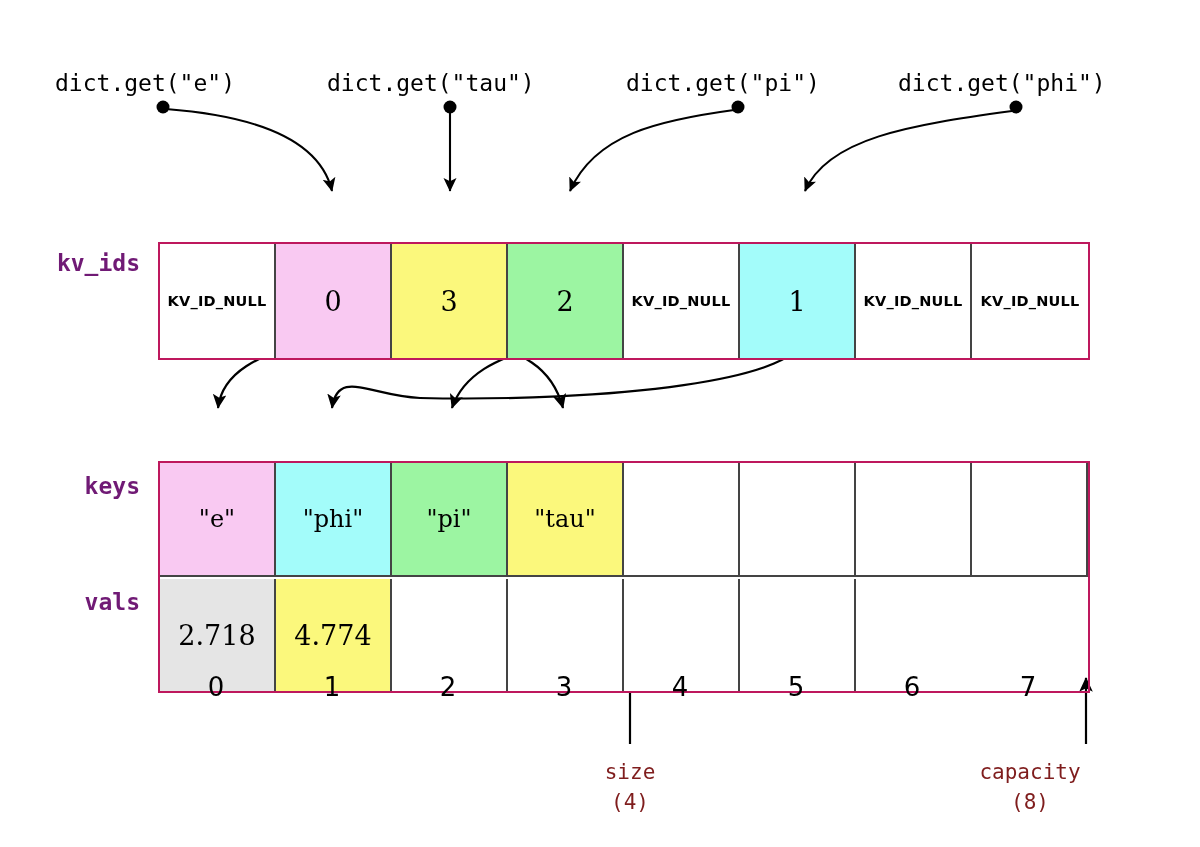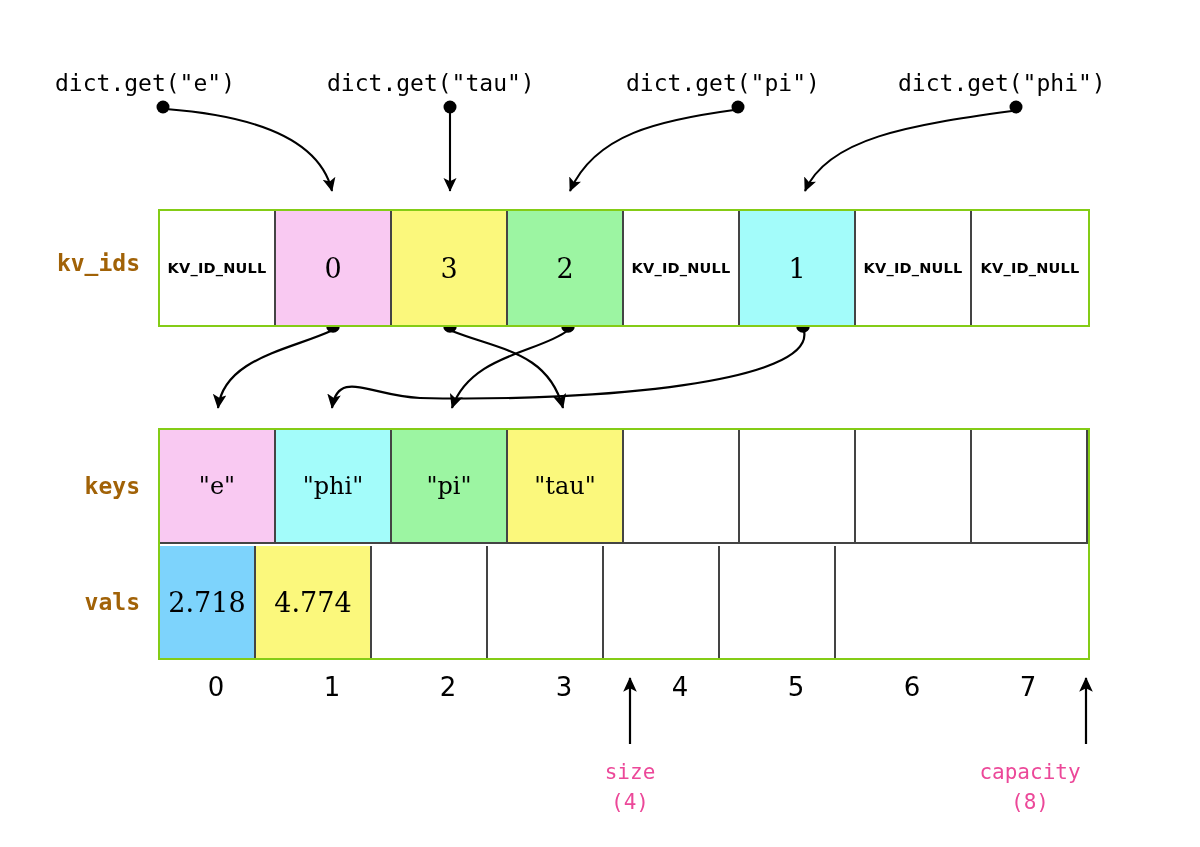--- a/index.html
+++ b/index.html
@@ -8,42 +8,42 @@
   #stage{position:absolute;left:0;top:0;width:1200px;height:847px;}
 
   .svg-layer{position:absolute;left:0;top:0;width:1200px;height:847px;pointer-events:none;}
 
   
   .call-label{position:absolute;font-family:"DejaVu Sans Mono","Liberation Mono",monospace;
               font-size:23px;white-space:nowrap;color:#000;letter-spacing:0px;}
 
   
   .row-label{position:absolute;font-family:"DejaVu Sans Mono","Liberation Mono",monospace;
-             font-weight:bold;font-size:23px;color:#a16207;text-align:right;white-space:nowrap;}
+             font-weight:bold;font-size:23px;color:#701a75;text-align:right;white-space:nowrap;}
 
   
-  .tbl{position:absolute;box-sizing:border-box;border:2px solid #84cc16;display:flex;}
+  .tbl{position:absolute;box-sizing:border-box;border:2px solid #be185d;display:flex;margin-top:33px;}
   .cell{box-sizing:border-box;border-right:2px solid #444;display:flex;align-items:center;
         justify-content:center;overflow:hidden;}
   .cell:last-child{border-right:none;}
   .cell .num{font-family:"DejaVu Serif","Liberation Serif",serif;font-size:27px;color:#000;}
   .cell .nul{font-family:"DejaVu Sans","Liberation Sans",sans-serif;font-weight:bold;
              font-size:14.5px;letter-spacing:.2px;color:#000;}
   .cell .txt{font-family:"DejaVu Serif","Liberation Serif",serif;font-size:24px;color:#000;}
 
   .kvrow{position:absolute;box-sizing:border-box;display:flex;}
   .kvrow .cell{border-right:2px solid #444;}
 
   
   .idx{position:absolute;font-family:"DejaVu Sans","Liberation Sans",sans-serif;
        font-size:26px;color:#000;text-align:center;width:40px;}
 
   
   .ptr-cap{position:absolute;font-family:"DejaVu Sans Mono","Liberation Mono",monospace;
-           font-size:21px;color:#ec4899;text-align:center;white-space:nowrap;}
+           font-size:21px;color:#7f1d1d;text-align:center;white-space:nowrap;}
   .ptr-cap .sub{display:block;margin-top:6px;}
 </style>
 </head>
 <body>
 
 <div id="stage">
 
   <svg class="svg-layer" viewBox="0 0 1200 847">
     <defs>
       <marker id="ah" markerWidth="9" markerHeight="9" refX="6.2" refY="3.1" orient="auto" markerUnits="strokeWidth">
@@ -125,21 +125,21 @@
         </div>
         <div class="cell" style="width: 116px; background: rgb(251, 248, 124);">
           <span class="txt">"tau"</span>
         </div>
         <div class="cell" style="width: 116px; background: rgb(255, 255, 255);"></div>
         <div class="cell" style="width: 116px; background: rgb(255, 255, 255);"></div>
         <div class="cell" style="width: 116px; background: rgb(255, 255, 255);"></div>
         <div class="cell" style="width: 116px; background: rgb(255, 255, 255);"></div>
       </div>
     <div class="kvrow" id="row-vals" style="left:0;top:116px;width:928px;height:112px;">
-        <div class="cell" style="width: 96px; background: #7dd3fc;">
+        <div class="cell" style="width: 116px; background: #e5e5e5;">
           <span class="num">2.718</span>
         </div>
         <div class="cell" style="width: 116px; background: rgb(251, 248, 124);">
           <span class="num">4.774</span>
         </div>
         <div class="cell" style="width: 116px; background: rgb(255, 255, 255);"></div>
         <div class="cell" style="width: 116px; background: rgb(255, 255, 255);"></div>
         <div class="cell" style="width: 116px; background: rgb(255, 255, 255);"></div>
         <div class="cell" style="width: 116px; background: rgb(255, 255, 255);"></div>
       </div>

